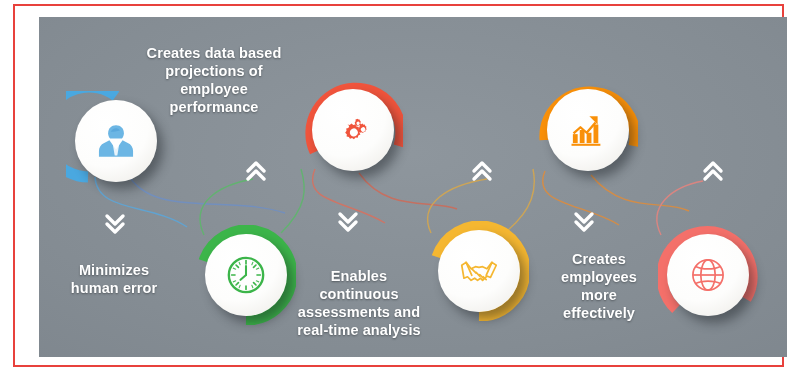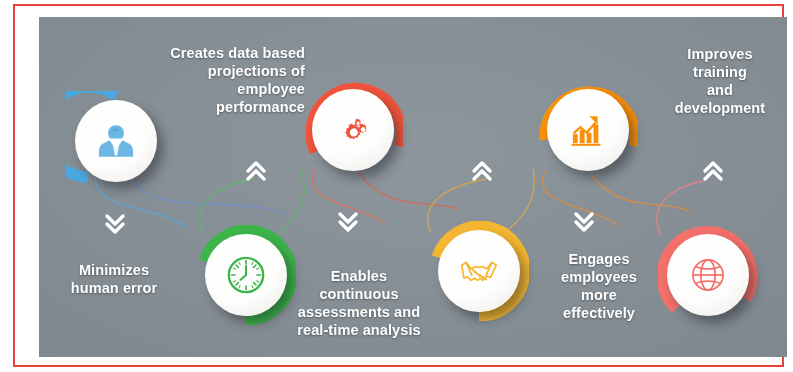--- a/index.html
+++ b/index.html
@@ -237,40 +237,36 @@
             <path d="M13 19c10 5 28 5 38 0"></path>
             <path d="M13 45c10-5 28-5 38 0"></path>
           </g>
         </svg>
       </div>
     </div>
 
     <div class="label" style="left:8px; top:244px; width:134px; white-space:pre-line;">Minimizes
 human error</div>
 
-    <div class="label" style="left:96px; top:27px; width:170px; white-space:pre-line;text-align:right;">Creates data based
+    <div class="label" style="left:90px; top:27px; width:170px; white-space:pre-line;">Creates data based
 projections of
 employee
 performance</div>
 
     <div class="label" style="left:242px; top:250px; width:156px; white-space:pre-line;">Enables
 continuous
 assessments and
 real-time analysis</div>
 
 
-    <div class="label" style="left:498px; top:233px; width:124px; white-space:pre-line;">Engages
+    <div class="label" style="left:498px; top:233px; width:124px; white-space:pre-line;">Creates
 employees
 more
 effectively</div>
 
-    <div class="label" style="left:614px; top:28px; width:134px; white-space:pre-line;">Improves
-training
-and
-development</div>
 
     <div class="chev" style="left:63px; top:192px;">
       <svg viewBox="0 0 26 30" xmlns="http://www.w3.org/2000/svg">
         <g fill="none" stroke="#ffffff" stroke-width="3.4" stroke-linecap="round" stroke-linejoin="round">
           <polyline points="5,7 13,15 21,7"></polyline>
           <polyline points="5,15 13,23 21,15"></polyline>
         </g>
       </svg>
     </div>
 

